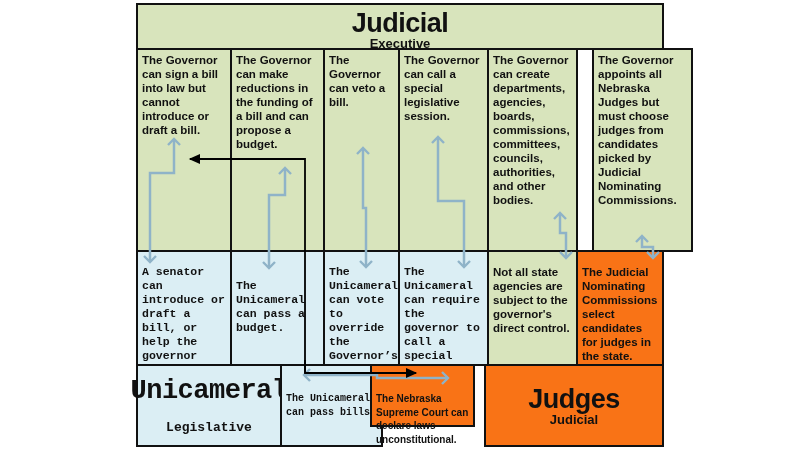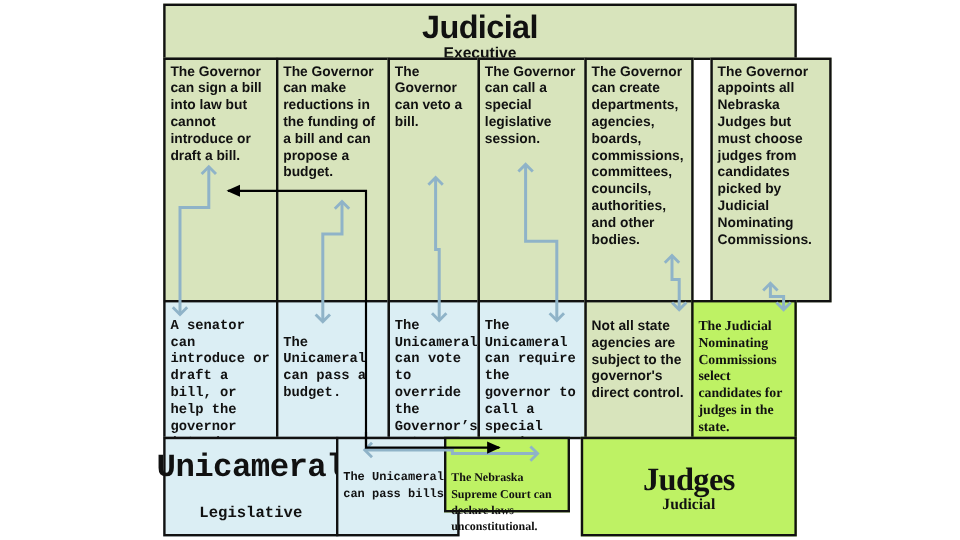--- a/index.html
+++ b/index.html
@@ -3,21 +3,21 @@
   <meta charset="utf-8">
   <style>
     html, body { margin:0; padding:0; }
     body { width:800px; height:450px; background:#ffffff; position:relative; overflow:hidden;
       font-family: "Liberation Sans", "DejaVu Sans", sans-serif; }
     .frame { position:absolute; left:136px; top:3px; width:528px; height:444px; }
     .cell { position:absolute; box-sizing:border-box; border:2px solid #111; font-weight:bold;
       color:#111; font-size:11.5px; line-height:14px; padding:3px 4px; }
     .green { background:#d8e4bc; }
     .blue { background:#dbeef4;font-family:Liberation Mono, monospace; }
-    .peach { background:#bef264;font-family:Liberation Serif, serif; }
+    .peach { background:#f97316; }
     .title-big { font-size:27px; line-height:28px; font-weight:bold; text-align:center; letter-spacing:-0.5px; }
     .title-sub { font-size:13px; line-height:14px; font-weight:bold; text-align:center; }
     .head { text-align:center; padding-top:4px; }
     .brand { display:flex; flex-direction:column; justify-content:center; align-items:center; }
     .small { font-size:10px; line-height:13.5px; }
     svg.arrows { position:absolute; left:0; top:0; width:800px; height:450px; pointer-events:none; }
   </style>
 </head>
 <body>
 

